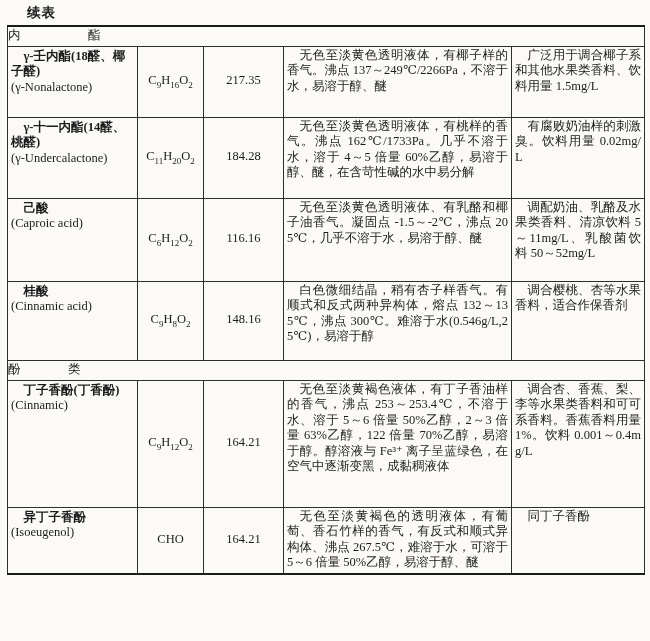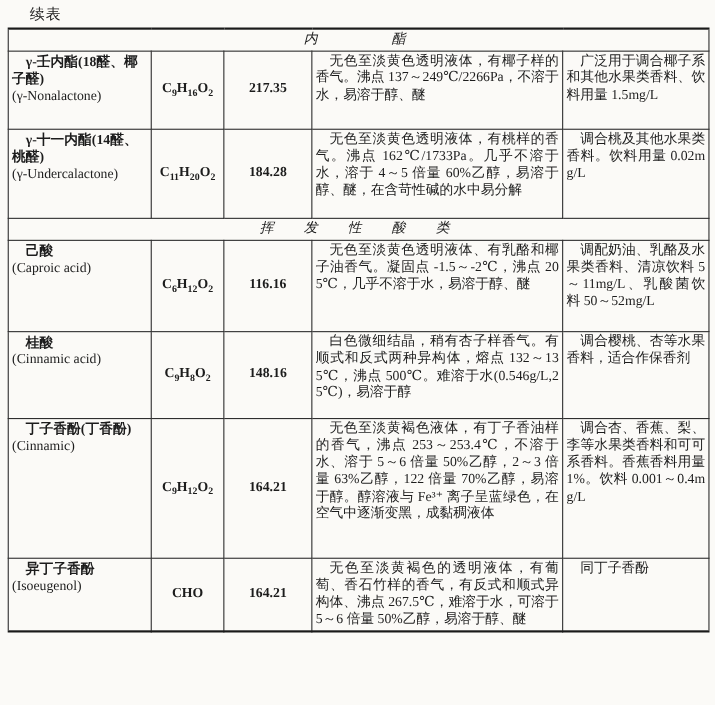--- a/index.html
+++ b/index.html
@@ -7,21 +7,21 @@
     width:650px;height:641px;
     background:#fbfaf7;
     color:#1c1c1c;
     font-family:"Liberation Serif","DejaVu Serif",serif;
     font-size:12.5px;
     line-height:1.24;
     overflow:hidden;
   }
   .page{padding:3px 6px 0 7px;}
   .cont-title{
-    font-weight:normal;
+    font-weight:bold;
     font-size:13.5px;
     margin:2px 0 3px 20px;
     letter-spacing:1px;
   }
   table.flavor{
     width:637px;
     border-collapse:collapse;
     table-layout:fixed;
     border-top:2px solid #1a1a1a;
     border-bottom:2px solid #1a1a1a;
@@ -40,34 +40,32 @@
     word-break:break-all;
   }
   th{
     text-align:center;
     vertical-align:middle;
     height:28px;
     font-weight:bold;
     letter-spacing:0.5px;
   }
   td.section{
-    text-align:center;
+    text-align:left;
     height:17px;
     vertical-align:middle;
     letter-spacing:0.6em;
     padding:1px 0;
-    font-style:italic;
   }
   td.name{padding-top:2px;}
   .zh-name{text-indent:1em;font-weight:bold;}
   .en-name{text-indent:0;}
   td.formula,td.mass{
     text-align:center;
     vertical-align:middle;
-    font-weight:bold;
   }
   td.props,td.usage{
     text-align:justify;
   }
   .para{text-indent:1em;}
   sub{font-size:9px;line-height:0;}
   tr.r1 td{height:66px}
   tr.r2 td{height:76px}
   tr.r3 td{height:54px}
   tr.r4 td{height:78px}
@@ -116,27 +114,24 @@
       <td class="name">
         <div class="zh-name">γ-十一内酯(14醛、桃醛)</div>
         <div class="en-name">(γ-Undercalactone)</div>
       </td>
       <td class="formula">C<sub>11</sub>H<sub>20</sub>O<sub>2</sub></td>
       <td class="mass">184.28</td>
       <td class="props">
             <div class="para">无色至淡黄色透明液体，有桃样的香气。沸点 162℃/1733Pa。几乎不溶于水，溶于 4～5 倍量 60%乙醇，易溶于醇、醚，在含苛性碱的水中易分解</div>
           </td>
       <td class="usage">
-            <div class="para">调合桃及其他水果类香料。饮料用量 0.02mg/L</div>
+            <div class="para">有腐败奶油样的刺激臭。饮料用量 0.02mg/L</div>
           </td>
     </tr>
 
-    <tr>
-      <td class="section" colspan="5">挥　发　性　酸　类</td>
-    </tr>
 
 
     <tr class="r4">
       <td class="name">
         <div class="zh-name">己酸</div>
         <div class="en-name">(Caproic acid)</div>
       </td>
       <td class="formula">C<sub>6</sub>H<sub>12</sub>O<sub>2</sub></td>
       <td class="mass">116.16</td>
       <td class="props">
@@ -148,27 +143,30 @@
     </tr>
 
     <tr class="r5">
       <td class="name">
         <div class="zh-name">桂酸</div>
         <div class="en-name">(Cinnamic acid)</div>
       </td>
       <td class="formula">C<sub>9</sub>H<sub>8</sub>O<sub>2</sub></td>
       <td class="mass">148.16</td>
       <td class="props">
-            <div class="para">白色微细结晶，稍有杏子样香气。有顺式和反式两种异构体，熔点 132～135℃，沸点 500℃。难溶于水(0.546g/L,25℃)，易溶于醇</div>
+            <div class="para">白色微细结晶，稍有杏子样香气。有顺式和反式两种异构体，熔点 132～135℃，沸点 300℃。难溶于水(0.546g/L,25℃)，易溶于醇</div>
           </td>
       <td class="usage">
             <div class="para">调合樱桃、杏等水果香料，适合作保香剂</div>
           </td>
     </tr>
 
+    <tr>
+      <td class="section" colspan="5">酚　　类</td>
+    </tr>
 
     <tr class="r6">
       <td class="name">
         <div class="zh-name">丁子香酚(丁香酚)</div>
         <div class="en-name">(Cinnamic)</div>
       </td>
       <td class="formula">C<sub>9</sub>H<sub>12</sub>O<sub>2</sub></td>
       <td class="mass">164.21</td>
       <td class="props">
             <div class="para">无色至淡黄褐色液体，有丁子香油样的香气，沸点 253～253.4℃，不溶于水、溶于 5～6 倍量 50%乙醇，2～3 倍量 63%乙醇，122 倍量 70%乙醇，易溶于醇。醇溶液与 Fe³⁺ 离子呈蓝绿色，在空气中逐渐变黑，成黏稠液体</div>

